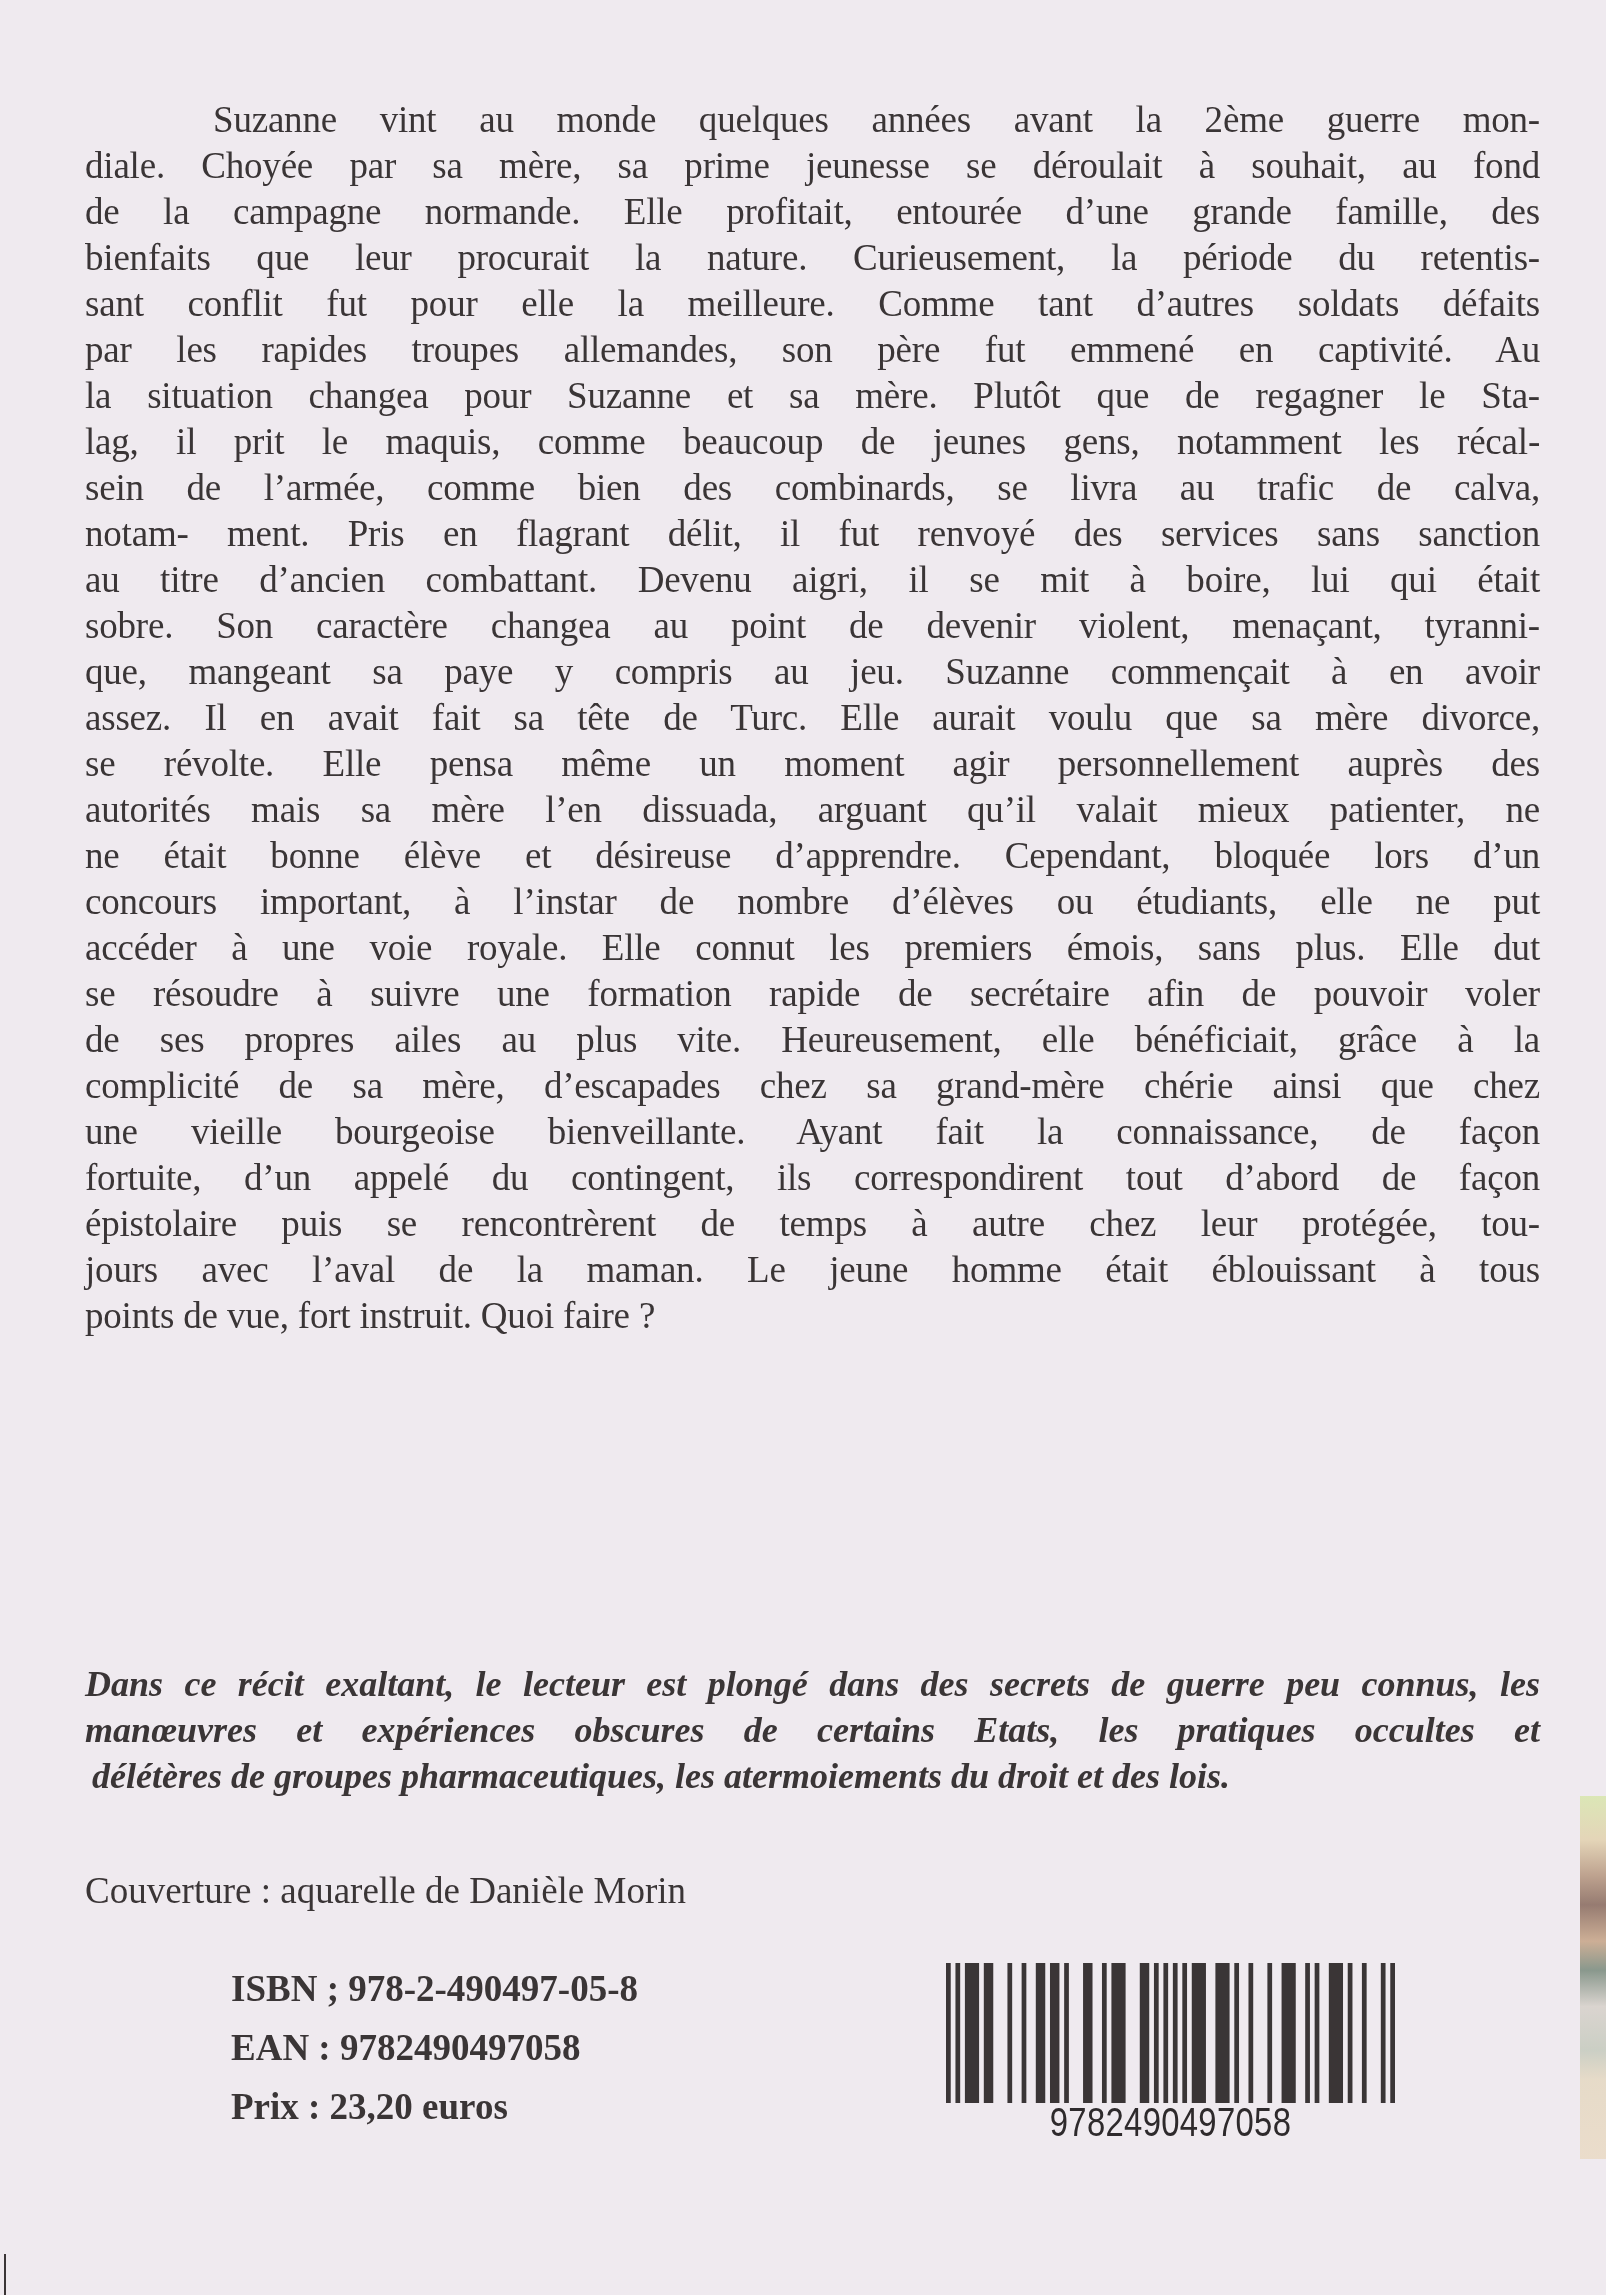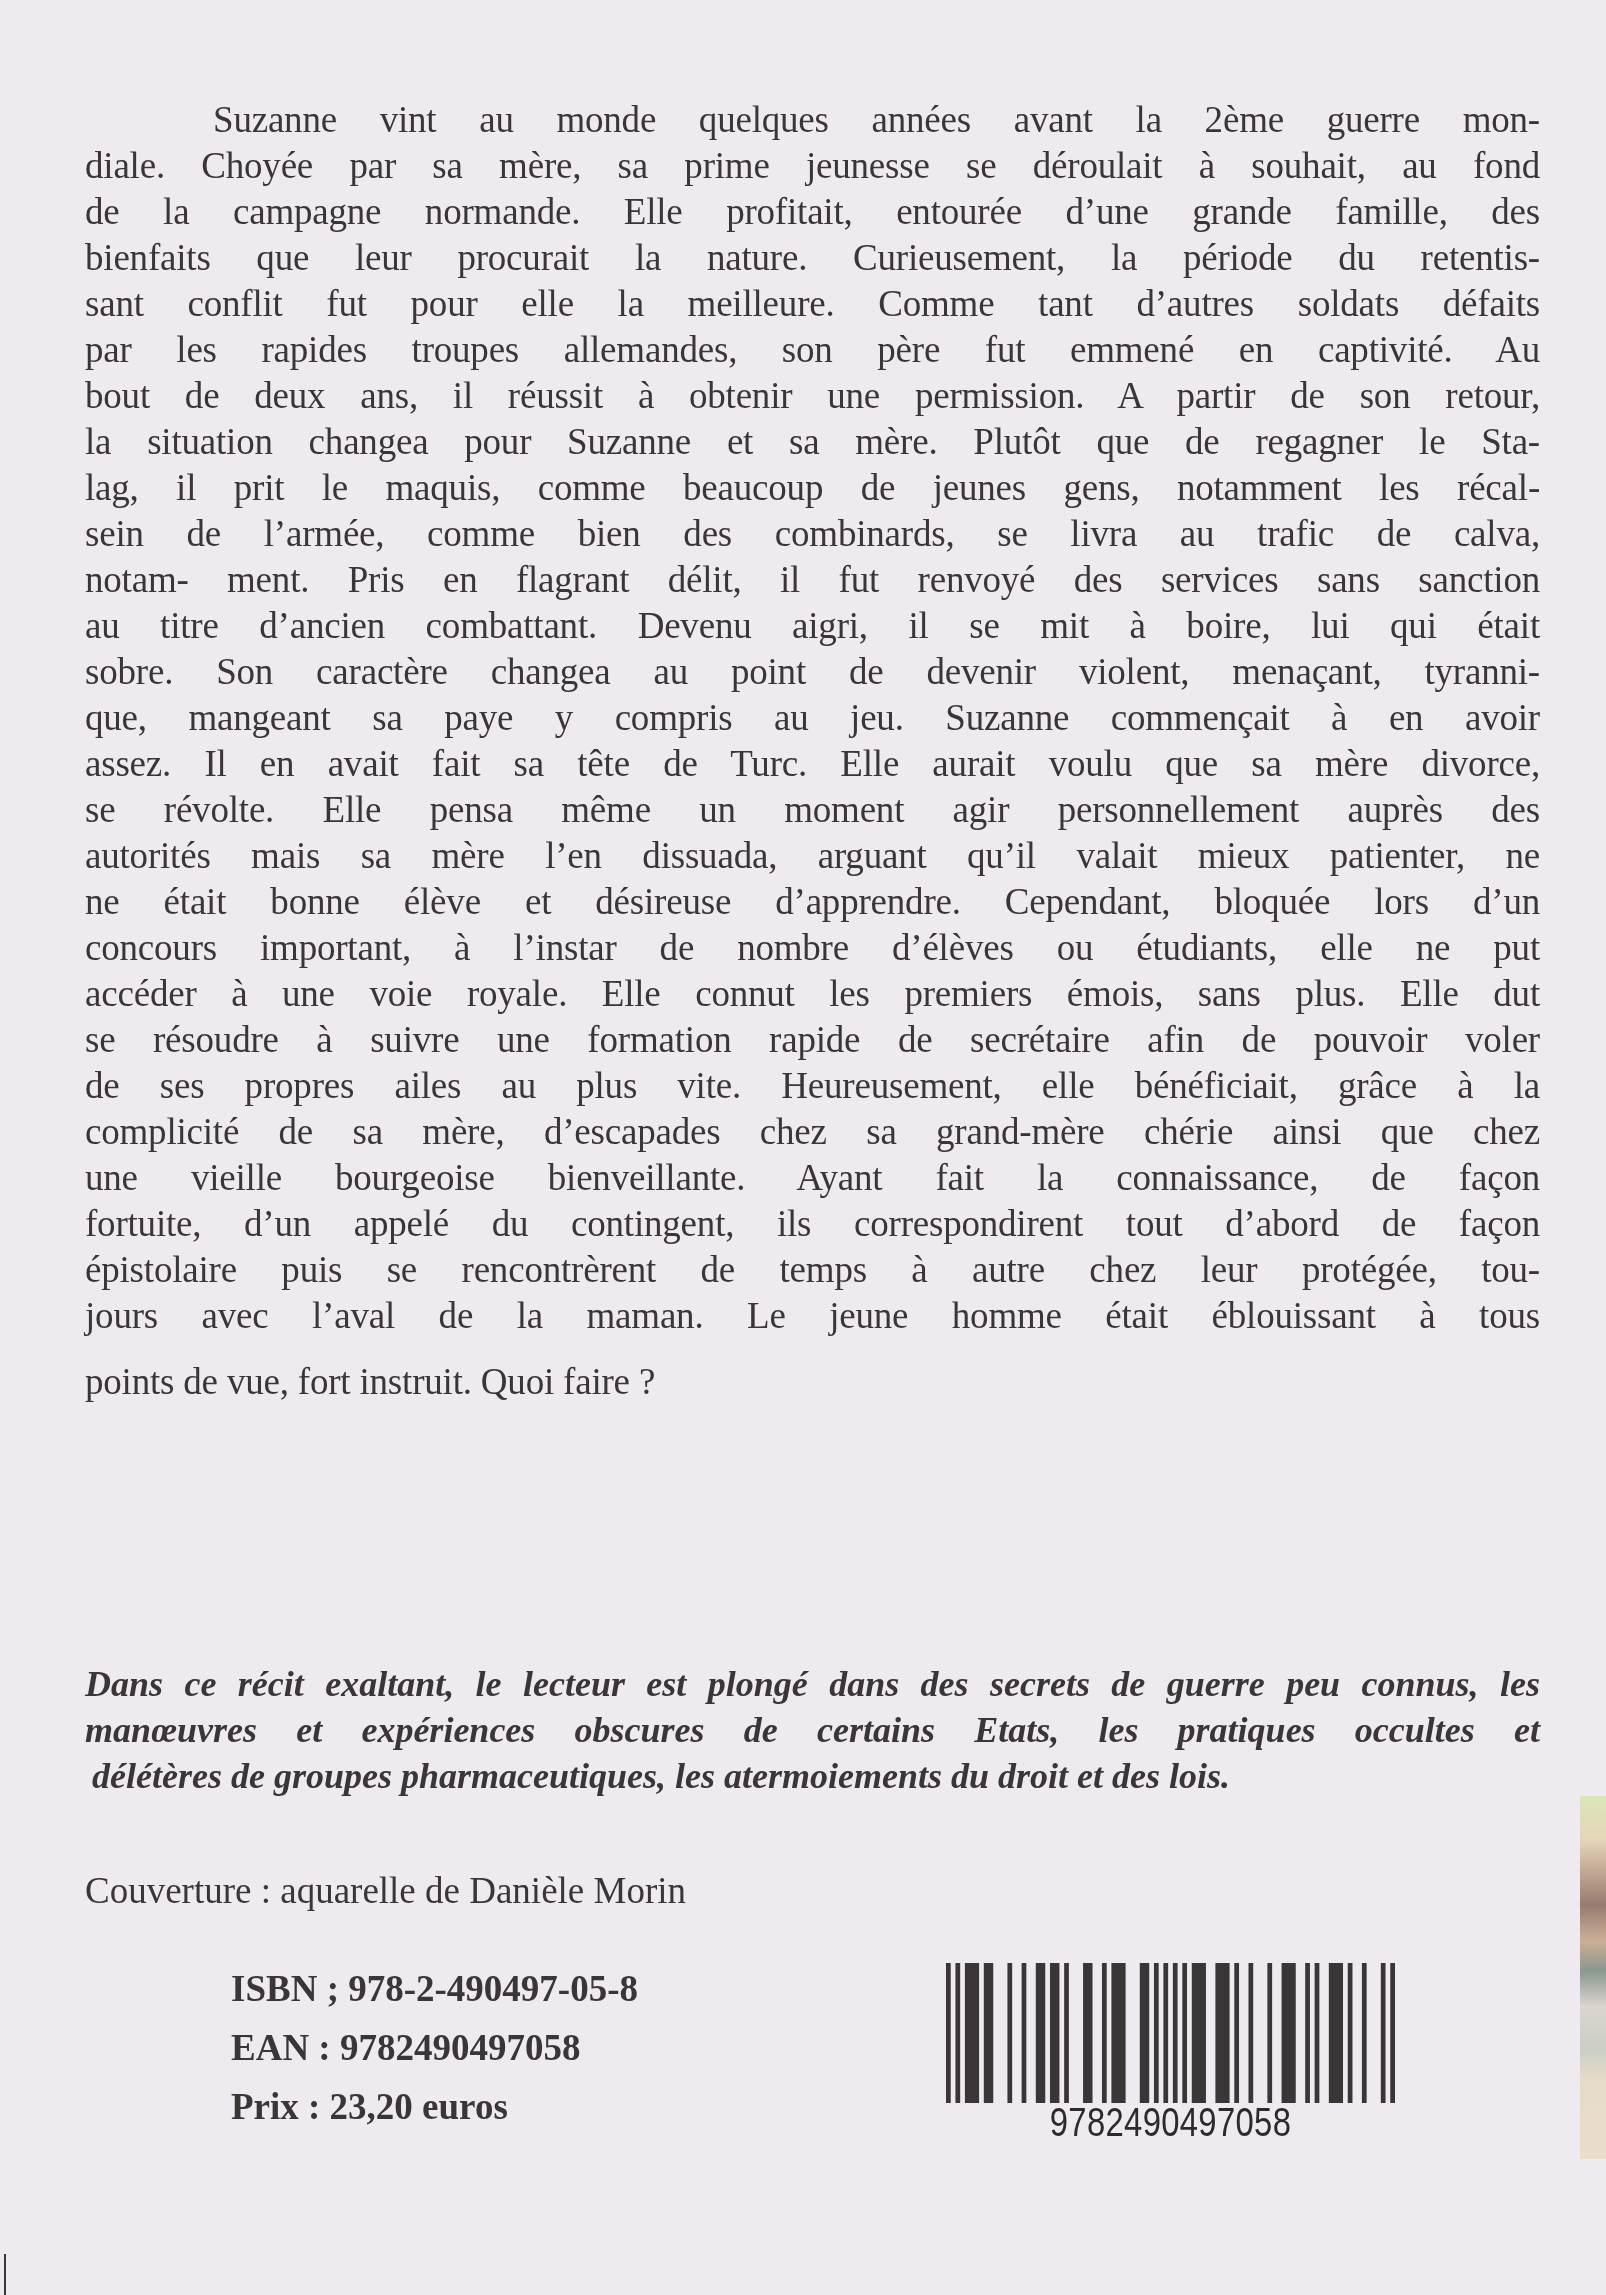--- a/index.html
+++ b/index.html
@@ -12,21 +12,21 @@
   }
   .page { position: absolute; left: 0; top: 0; width: 1606px; height: 1921px; }
   .body-text {
     position: absolute; left: 85px; top: 97px; width: 1455px;
     font-size: 37px; line-height: 46px;
     text-align: justify;
     letter-spacing: -0.2px;
   }
   .body-text .line { display: block; white-space: nowrap; text-align-last: justify; text-align: justify; }
   .body-text .line.first { padding-left: 128px; }
-  .body-text .line.last { text-align-last: left; margin-top: 20px; }
+  .body-text .line.last { text-align-last: left; }
   .blurb {
     position: absolute; left: 85px; top: 1661px; width: 1455px;
     font-size: 36px; line-height: 46px; font-style: italic; font-weight: bold;
     color: #3a3536;
   }
   .blurb .line { display: block; white-space: nowrap; text-align-last: justify; text-align: justify; }
   .blurb .line.last { text-align-last: left; margin-left: 7px; }
   .credit {
     position: absolute; left: 85px; top: 1868px;
     font-size: 37px; line-height: 46px; white-space: nowrap;
@@ -64,21 +64,20 @@
 
 <div class="page">
 
   <div class="body-text" id="body-text">
       <span class="line first">Suzanne vint au monde quelques années avant la 2ème guerre mon-</span>
       <span class="line">diale. Choyée par sa mère, sa prime jeunesse se déroulait à souhait, au fond</span>
       <span class="line">de la campagne normande. Elle profitait, entourée d’une grande famille, des</span>
       <span class="line">bienfaits que leur procurait la nature. Curieusement, la période du retentis-</span>
       <span class="line">sant conflit fut pour elle la meilleure. Comme tant d’autres soldats défaits</span>
       <span class="line">par les rapides troupes allemandes, son père fut emmené en captivité. Au</span>
-      <span class="line">bout de deux ans, il réussit à obtenir une permission. A partir de son retour,</span>
       <span class="line">la situation changea pour Suzanne et sa mère. Plutôt que de regagner le Sta-</span>
       <span class="line">lag, il prit le maquis, comme beaucoup de jeunes gens, notamment les récal-</span>
       <span class="line">sein de l’armée, comme bien des combinards, se livra au trafic de calva,</span>
       <span class="line">notam- ment. Pris en flagrant délit, il fut renvoyé des services sans sanction</span>
       <span class="line">au titre d’ancien combattant. Devenu aigri, il se mit à boire, lui qui était</span>
       <span class="line">sobre. Son caractère changea au point de devenir violent, menaçant, tyranni-</span>
       <span class="line">que, mangeant sa paye y compris au jeu. Suzanne commençait à en avoir</span>
       <span class="line">assez. Il en avait fait sa tête de Turc. Elle aurait voulu que sa mère divorce,</span>
       <span class="line">se révolte. Elle pensa même un moment agir personnellement auprès des</span>
       <span class="line">autorités mais sa mère l’en dissuada, arguant qu’il valait mieux patienter, ne</span>

